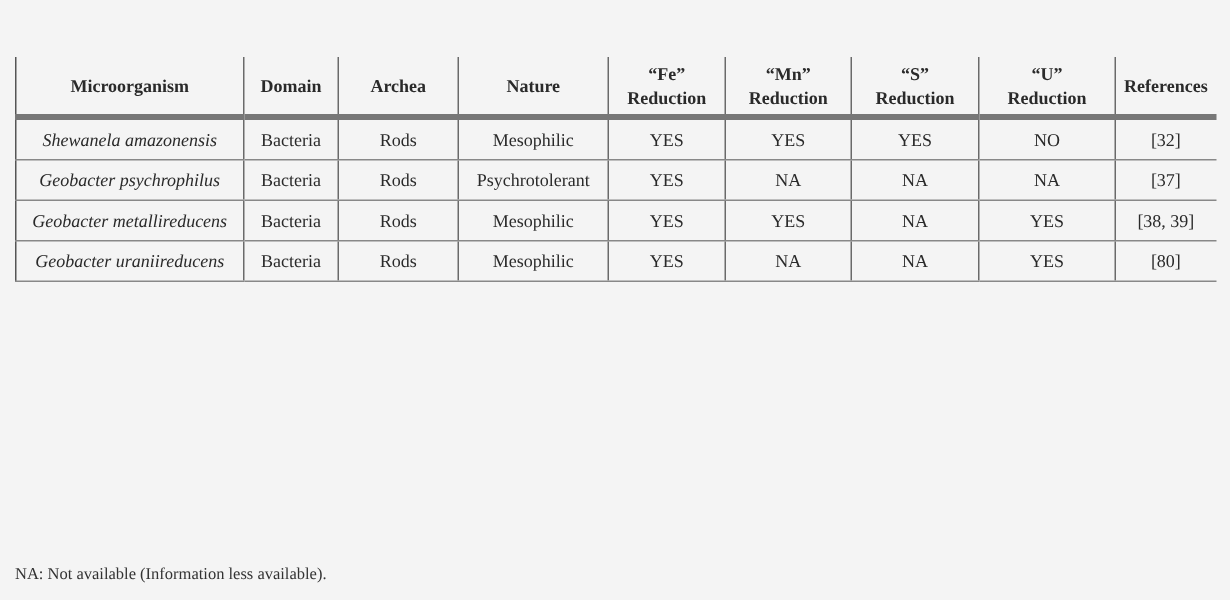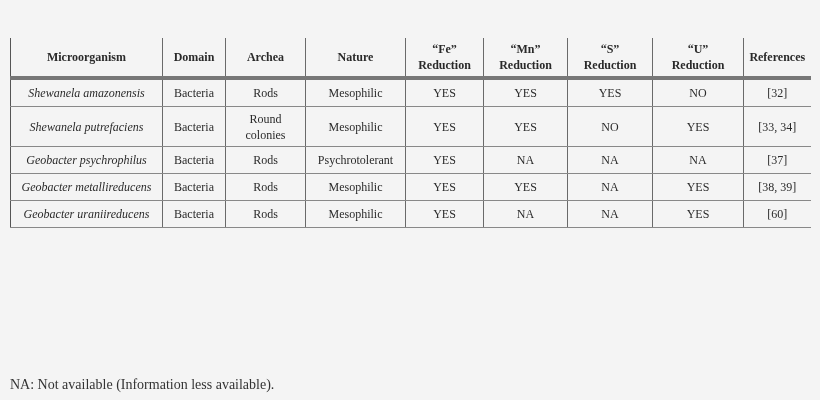--- a/index.html
+++ b/index.html
@@ -51,21 +51,21 @@
     td:first-child {
       font-style: italic;
       border-left: 1px solid #555;
     }
     tr.tall td { height: 39px; }
     tr.last td { border-bottom: 2px solid #333; }
     .footnote {
       position: absolute;
       left: 10px;
       top: 377px;
-      font-size: 14px;
+      font-size: 11px;
       color: #333;
     }
     col.c0 { width: 152px; }
     col.c1 { width: 63px; }
     col.c2 { width: 80px; }
     col.c3 { width: 100px; }
     col.c4 { width: 78px; }
     col.c5 { width: 84px; }
     col.c6 { width: 85px; }
     col.c7 { width: 91px; }
@@ -105,31 +105,20 @@
         <td>Shewanela  amazonensis</td>
         <td>Bacteria</td>
         <td><span>Rods</span></td>
         <td>Mesophilic</td>
         <td>YES</td>
         <td>YES</td>
         <td>YES</td>
         <td>NO</td>
         <td>[32]</td>
       </tr>
-      <tr class="tall">
-        <td>Shewanela  putrefaciens</td>
-        <td>Bacteria</td>
-        <td><span>Round</span><br><span>colonies</span></td>
-        <td>Mesophilic</td>
-        <td>YES</td>
-        <td>YES</td>
-        <td>NO</td>
-        <td>YES</td>
-        <td>[33, 34]</td>
-      </tr>
       <tr>
         <td>Geobacter psychrophilus</td>
         <td>Bacteria</td>
         <td><span>Rods</span></td>
         <td>Psychrotolerant</td>
         <td>YES</td>
         <td>NA</td>
         <td>NA</td>
         <td>NA</td>
         <td>[37]</td>
@@ -147,19 +136,19 @@
       </tr>
       <tr>
         <td>Geobacter uraniireducens</td>
         <td>Bacteria</td>
         <td><span>Rods</span></td>
         <td>Mesophilic</td>
         <td>YES</td>
         <td>NA</td>
         <td>NA</td>
         <td>YES</td>
-        <td>[60]</td>
+        <td>[80]</td>
       </tr>
     </tbody>
   </table>
 </div>
 
 <div class="footnote">NA: Not available (Information less available).</div>
 
 </body></html>

